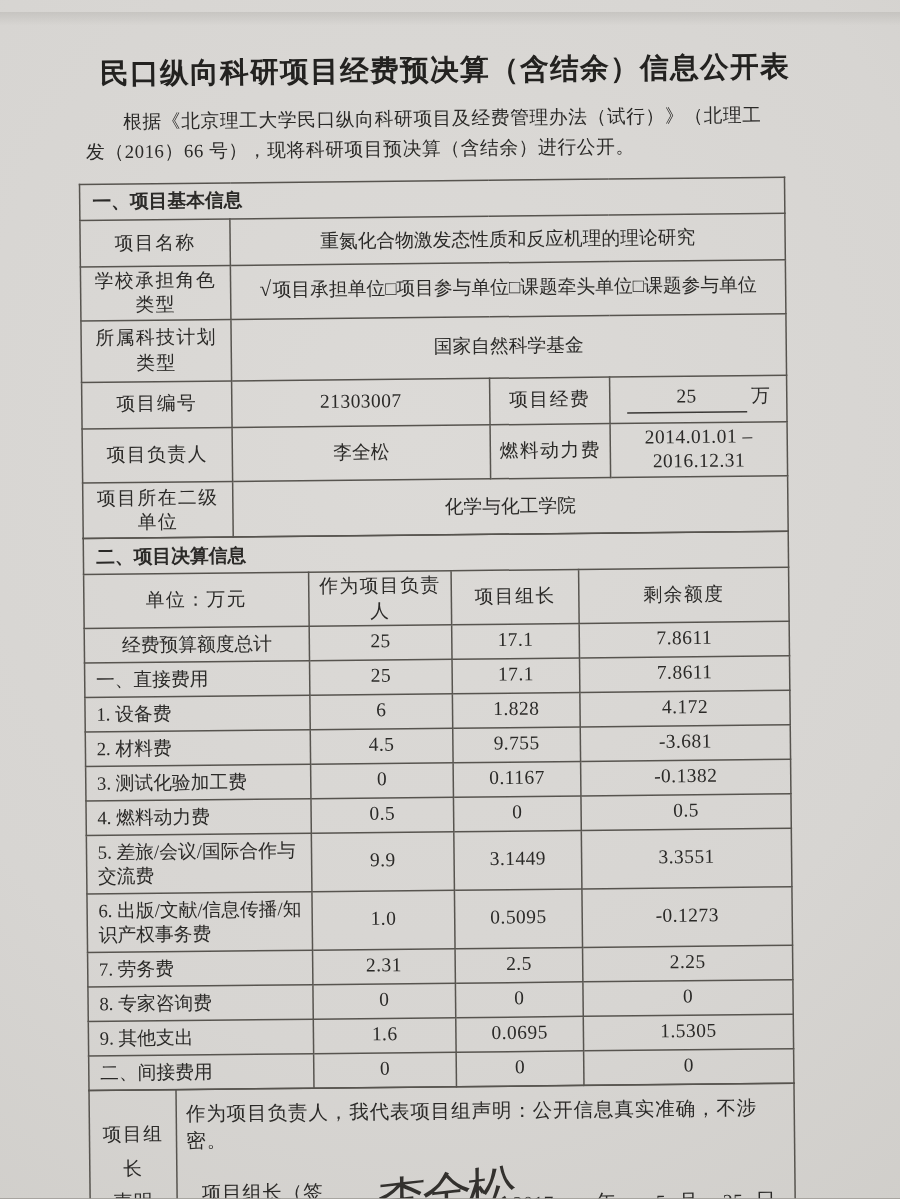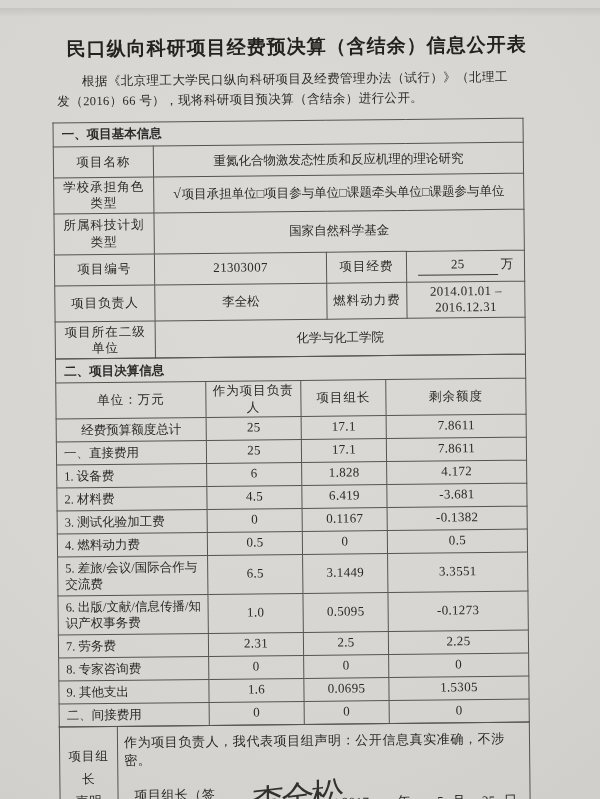--- a/index.html
+++ b/index.html
@@ -171,38 +171,38 @@
       </tr>
       <tr class="rh-s">
         <td class="left">1. 设备费</td>
         <td class="num">6</td>
         <td class="num">1.828</td>
         <td class="num">4.172</td>
       </tr>
       <tr class="rh-s">
         <td class="left">2. 材料费</td>
         <td class="num">4.5</td>
-        <td class="num">6.419</td>
+        <td class="num">9.755</td>
         <td class="num">-3.681</td>
       </tr>
       <tr class="rh-s">
         <td class="left">3. 测试化验加工费</td>
         <td class="num">0</td>
         <td class="num">0.1167</td>
         <td class="num">-0.1382</td>
       </tr>
       <tr class="rh-s">
         <td class="left">4. 燃料动力费</td>
         <td class="num">0.5</td>
         <td class="num">0</td>
         <td class="num">0.5</td>
       </tr>
       <tr class="rh-d">
         <td class="left">5. 差旅/会议/国际合作与交流费</td>
-        <td class="num">6.5</td>
+        <td class="num">9.9</td>
         <td class="num">3.1449</td>
         <td class="num">3.3551</td>
       </tr>
       <tr class="rh-d">
         <td class="left">6. 出版/文献/信息传播/知识产权事务费</td>
         <td class="num">1.0</td>
         <td class="num">0.5095</td>
         <td class="num">-0.1273</td>
       </tr>
       <tr class="rh-s">

